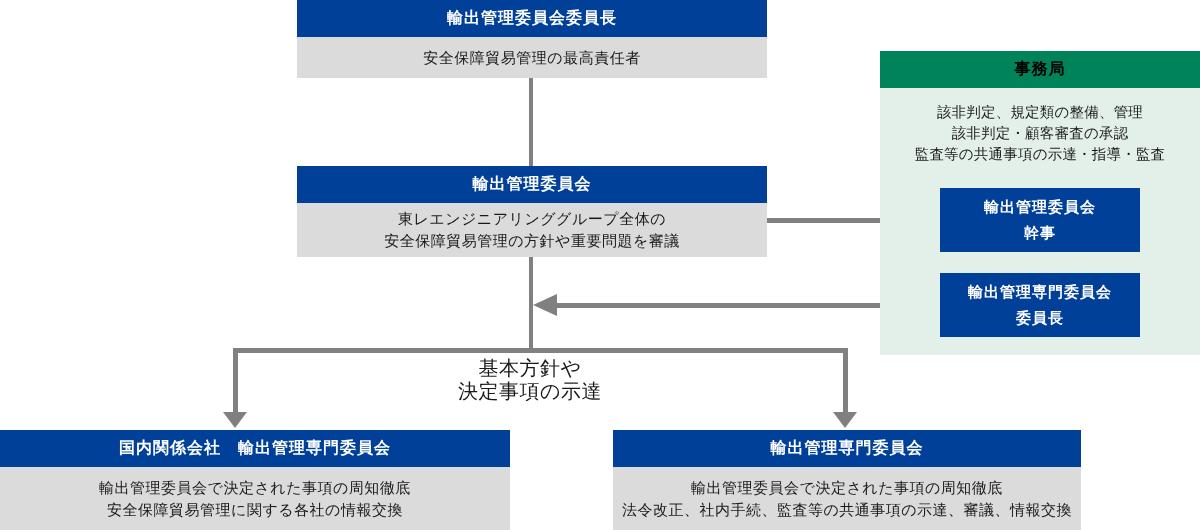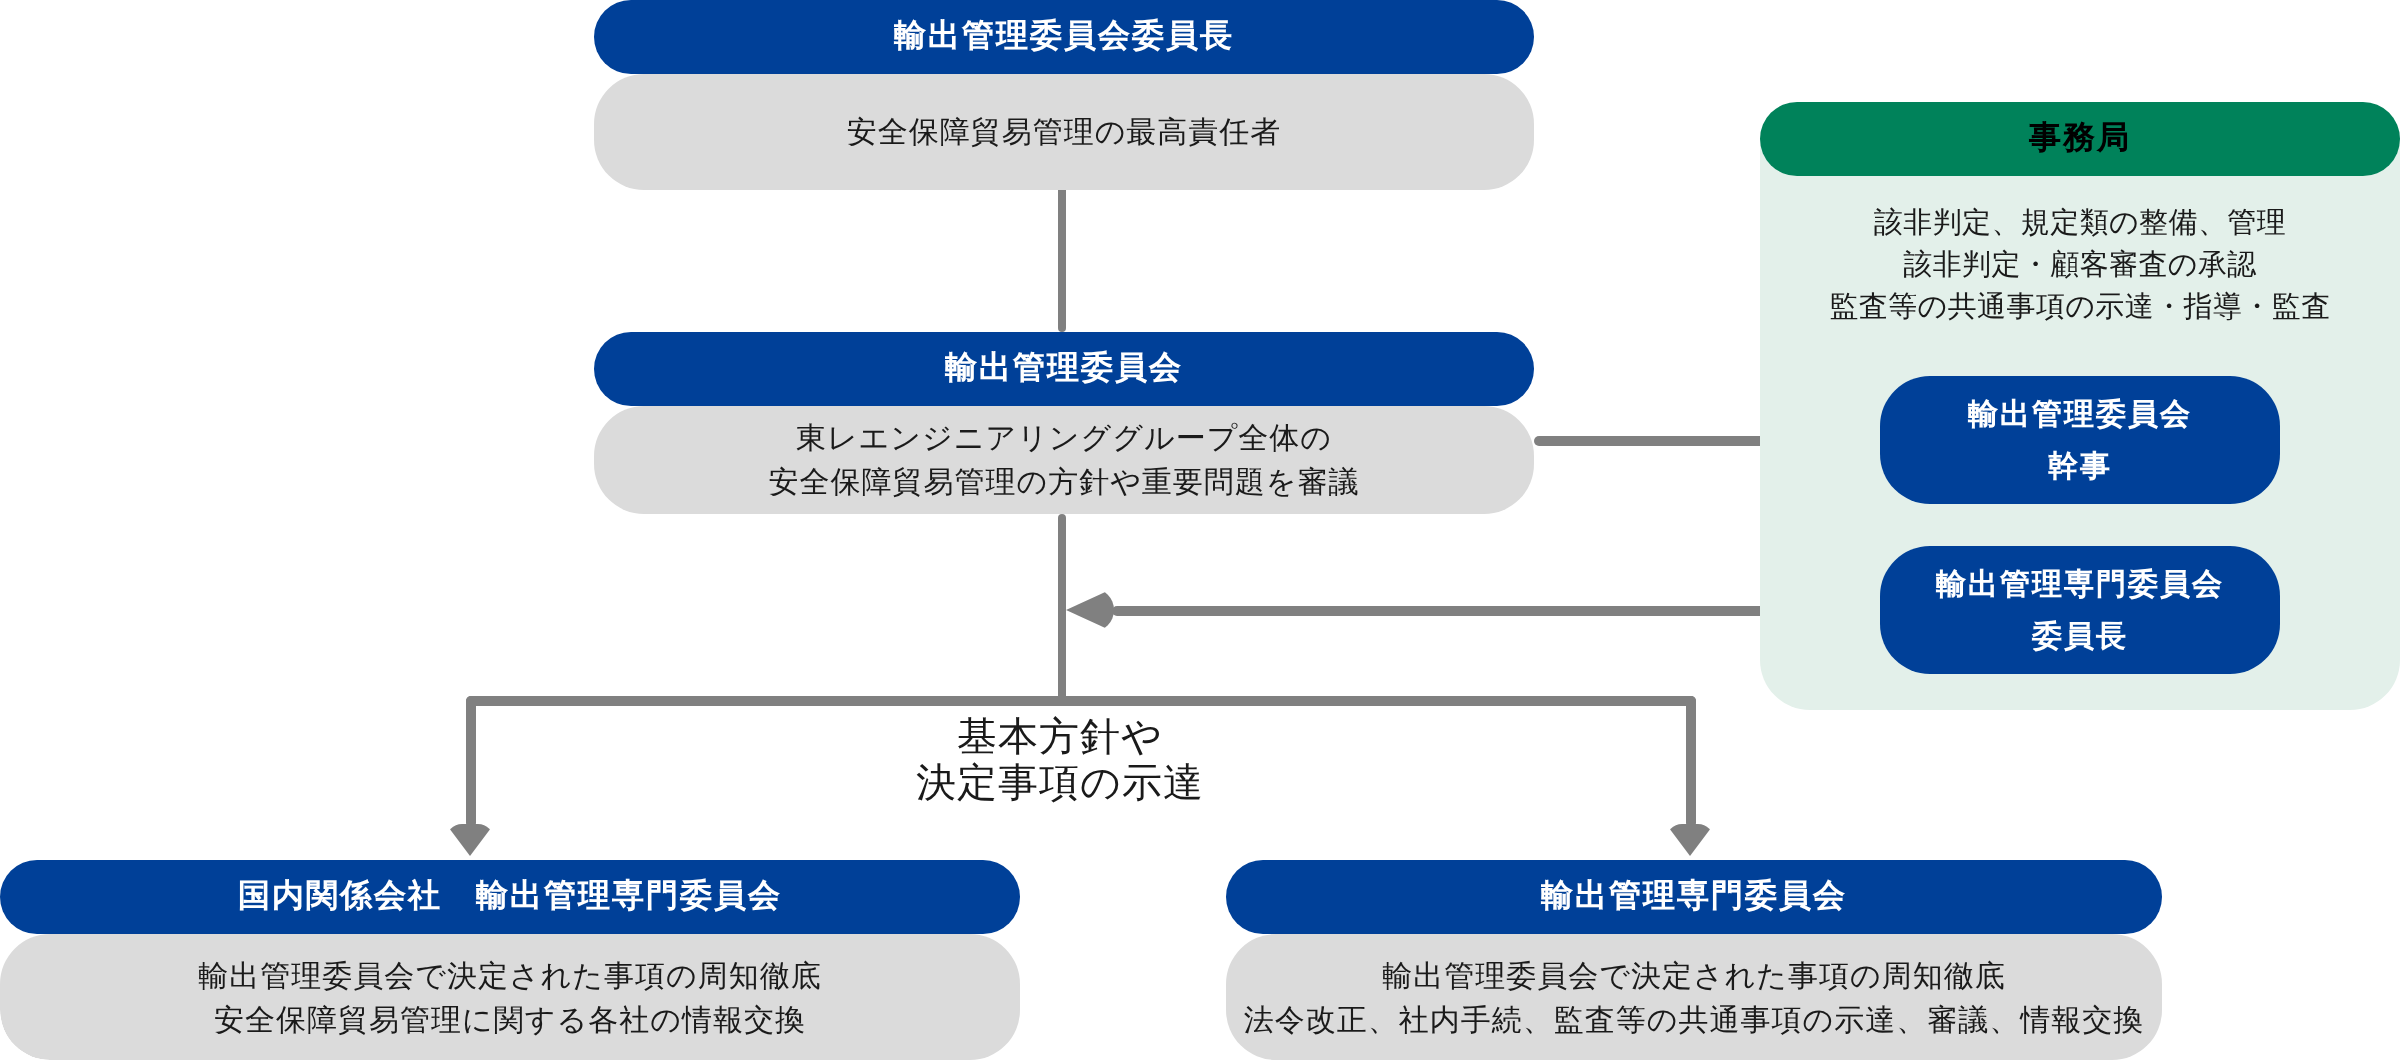--- a/index.html
+++ b/index.html
@@ -3,39 +3,39 @@
 <meta charset="utf-8">
 <style>
   :root{
     --blue:#004098;
     --green:#00825A;
     --green-light:#E3F0EA;
     --gray-body:#DBDBDB;
     --line:#808080;
     --ink:#1A1A1A;
   }
-  *{margin:0;padding:0;box-sizing:border-box;border-radius:25px;}
+  *{margin:0;padding:0;box-sizing:border-box;}
   html,body{background:#ffffff;}
   body{font-family:"DejaVu Sans","Liberation Sans",sans-serif;}
   .stage{position:relative;width:1200px;height:530px;background:#ffffff;overflow:hidden;}
 
   .box{position:absolute;}
   .box-header{
     background:var(--blue);color:#ffffff;font-weight:bold;font-size:16px;
     height:37px;display:flex;align-items:center;justify-content:center;
     letter-spacing:1px;
   }
   .box-body{
     background:var(--gray-body);color:var(--ink);font-size:15px;
     display:flex;flex-direction:column;align-items:center;justify-content:center;
     text-align:center;line-height:22px;letter-spacing:0.5px;
   }
 
   .chairman{left:297px;top:0;width:470px;}
-  .chairman .box-body{height:58px;}
+  .chairman .box-body{height:41px;}
 
   .committee{left:297px;top:166px;width:470px;}
   .committee .box-body{height:54px;}
 
   .domestic{left:0;top:430px;width:510px;}
   .domestic .box-body{height:63px;}
 
   .specialized{left:613px;top:430px;width:468px;}
   .specialized .box-body{height:63px;}
 

